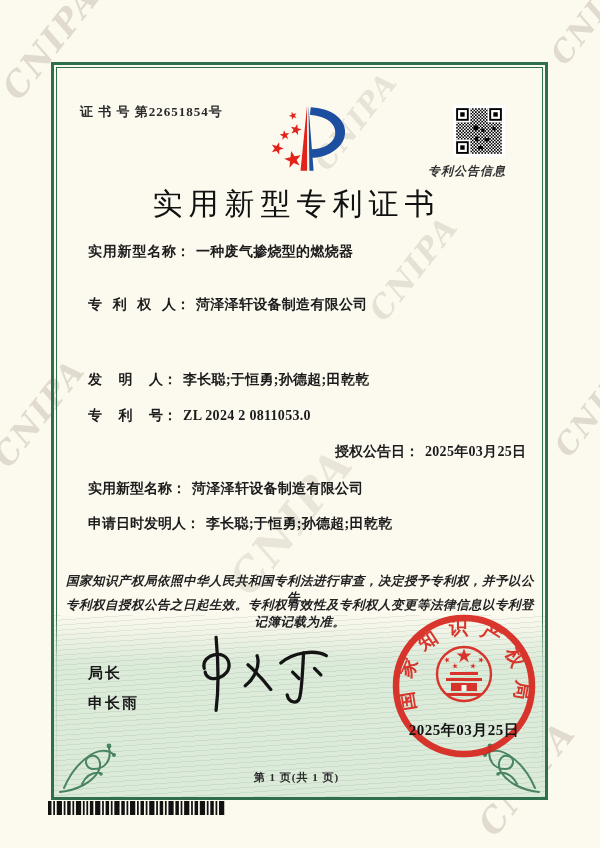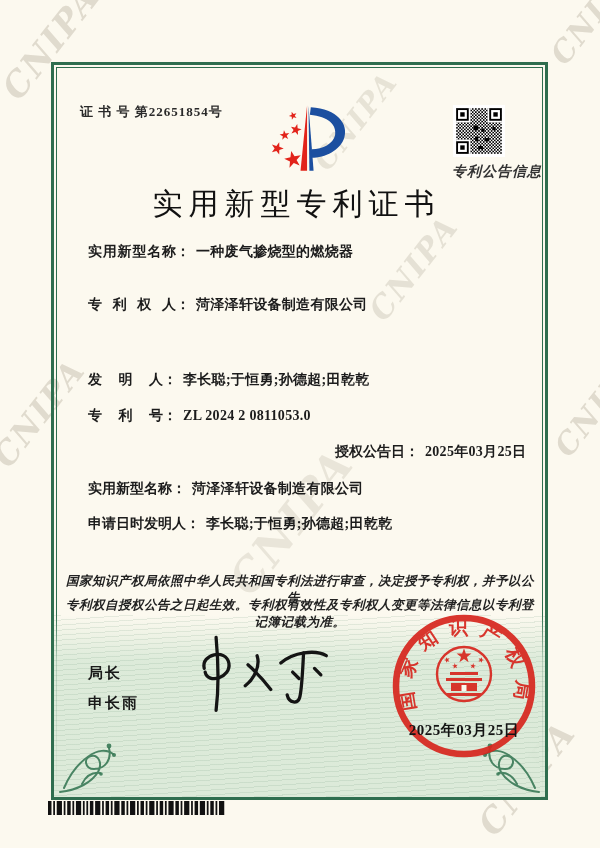--- a/index.html
+++ b/index.html
@@ -52,22 +52,22 @@
 
   
   .cert-number{
     position:absolute;left:80px;top:103px;z-index:3;
     font-size:13px;font-weight:600;letter-spacing:1px;color:#2a2a2a;
   }
   .logo{position:absolute;left:252px;top:100px;width:112px;height:80px;z-index:3;}
   .qr{position:absolute;left:453px;top:105px;width:52px;height:52px;z-index:3;background:#fff;}
   .qr svg{display:block;}
   .qr-caption{
-    position:absolute;left:441px;top:163px;width:112px;z-index:3;
-    text-align:center;font-size:14px;font-style:italic;font-weight:700;color:#333;
+    position:absolute;left:411px;top:163px;width:112px;z-index:3;
+    text-align:center;font-size:12px;font-style:italic;font-weight:700;color:#333;
     letter-spacing:1px;
   }
   .title{
     position:absolute;left:51px;top:184px;width:491px;z-index:3;
     text-align:center;
     font-family:"Liberation Sans","DejaVu Sans",sans-serif;
     font-size:30px;font-weight:400;letter-spacing:6px;color:#111;
   }
 
   
@@ -279,20 +279,21 @@
       <use href="#sstar" transform="translate(91,48) scale(0.30) rotate(18)"></use>
       <rect x="60" y="60" width="28" height="3"></rect>
       <rect x="56" y="66" width="36" height="3"></rect>
       <rect x="61" y="71" width="26" height="8"></rect>
       <rect x="57" y="81" width="34" height="3"></rect>
       <rect x="71.5" y="73" width="5" height="6" fill="#fcf9ef"></rect>
     </g>
   </svg>
   <div class="seal-date">2025年03月25日</div>
 
+  <div class="page-footer">第 1 页(共 1 页)</div>
 
   <svg class="barcode" viewBox="0 0 102 15" preserveAspectRatio="none">
     <g fill="#111">
       <rect x="0" width="2" height="15"></rect>
         <rect x="3" width="1" height="15"></rect>
         <rect x="5" width="3" height="15"></rect>
       <rect x="9" width="1" height="15"></rect>
         <rect x="11" width="2" height="15"></rect>
         <rect x="14" width="1" height="15"></rect>
       <rect x="16" width="3" height="15"></rect>

